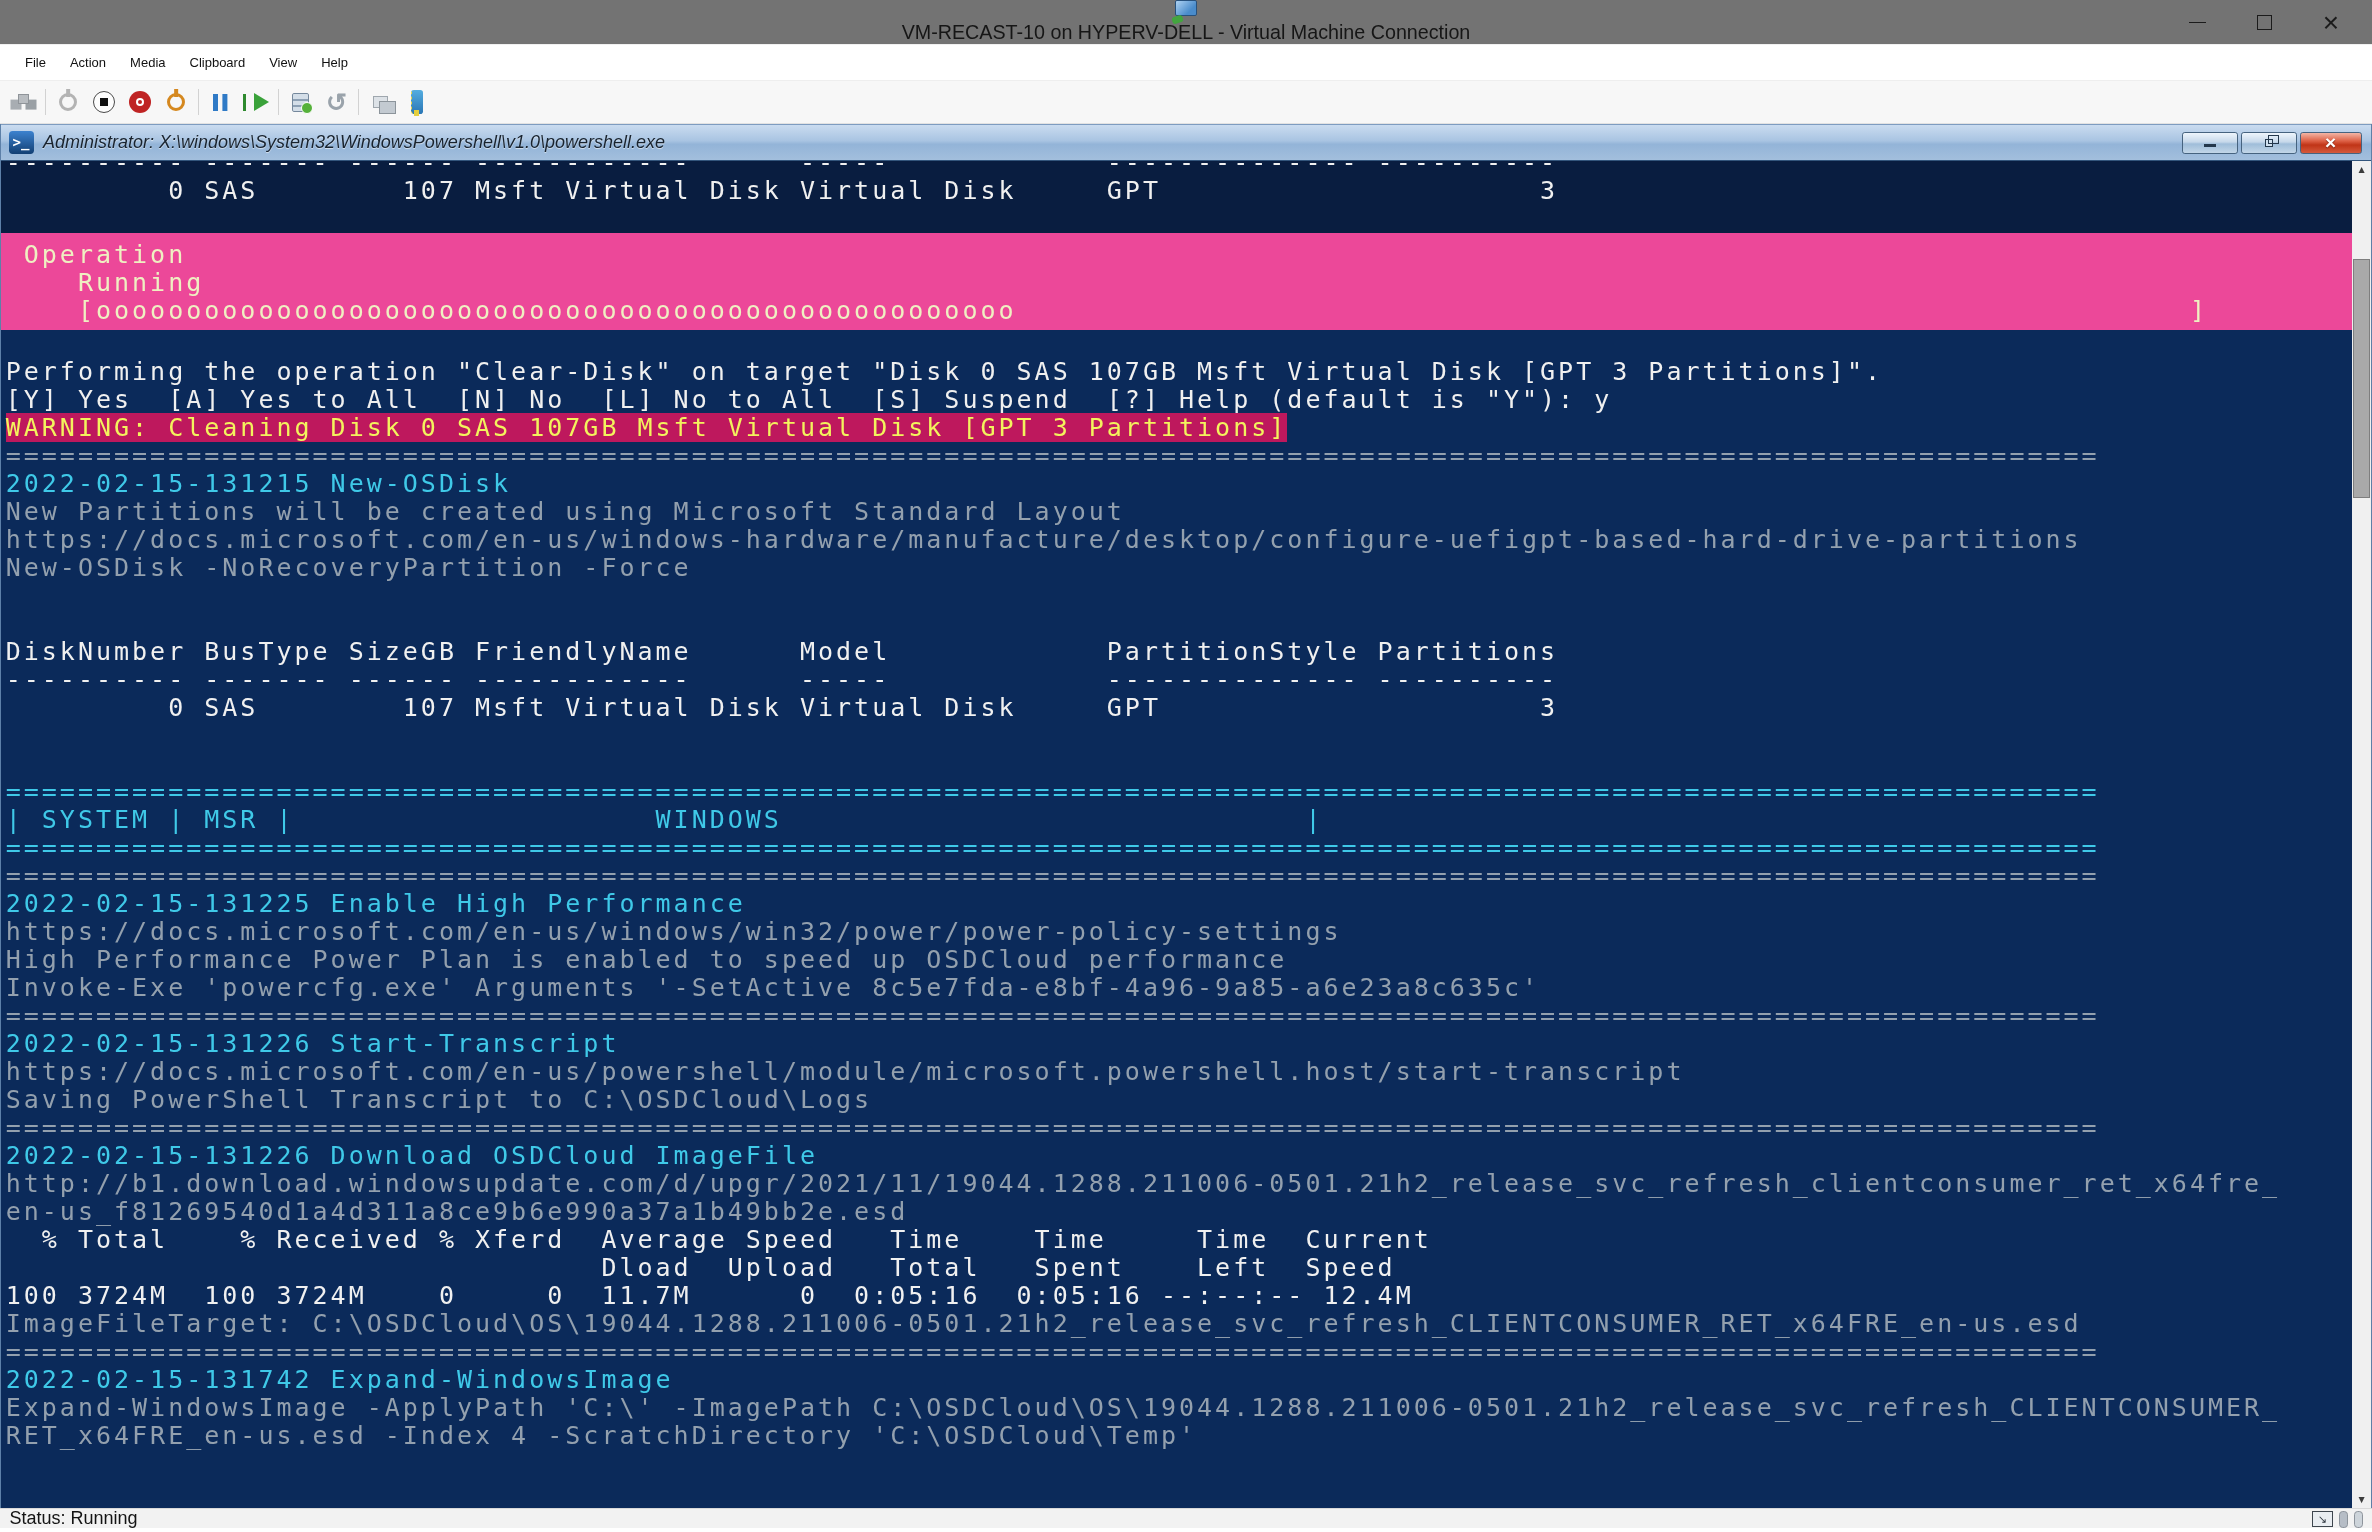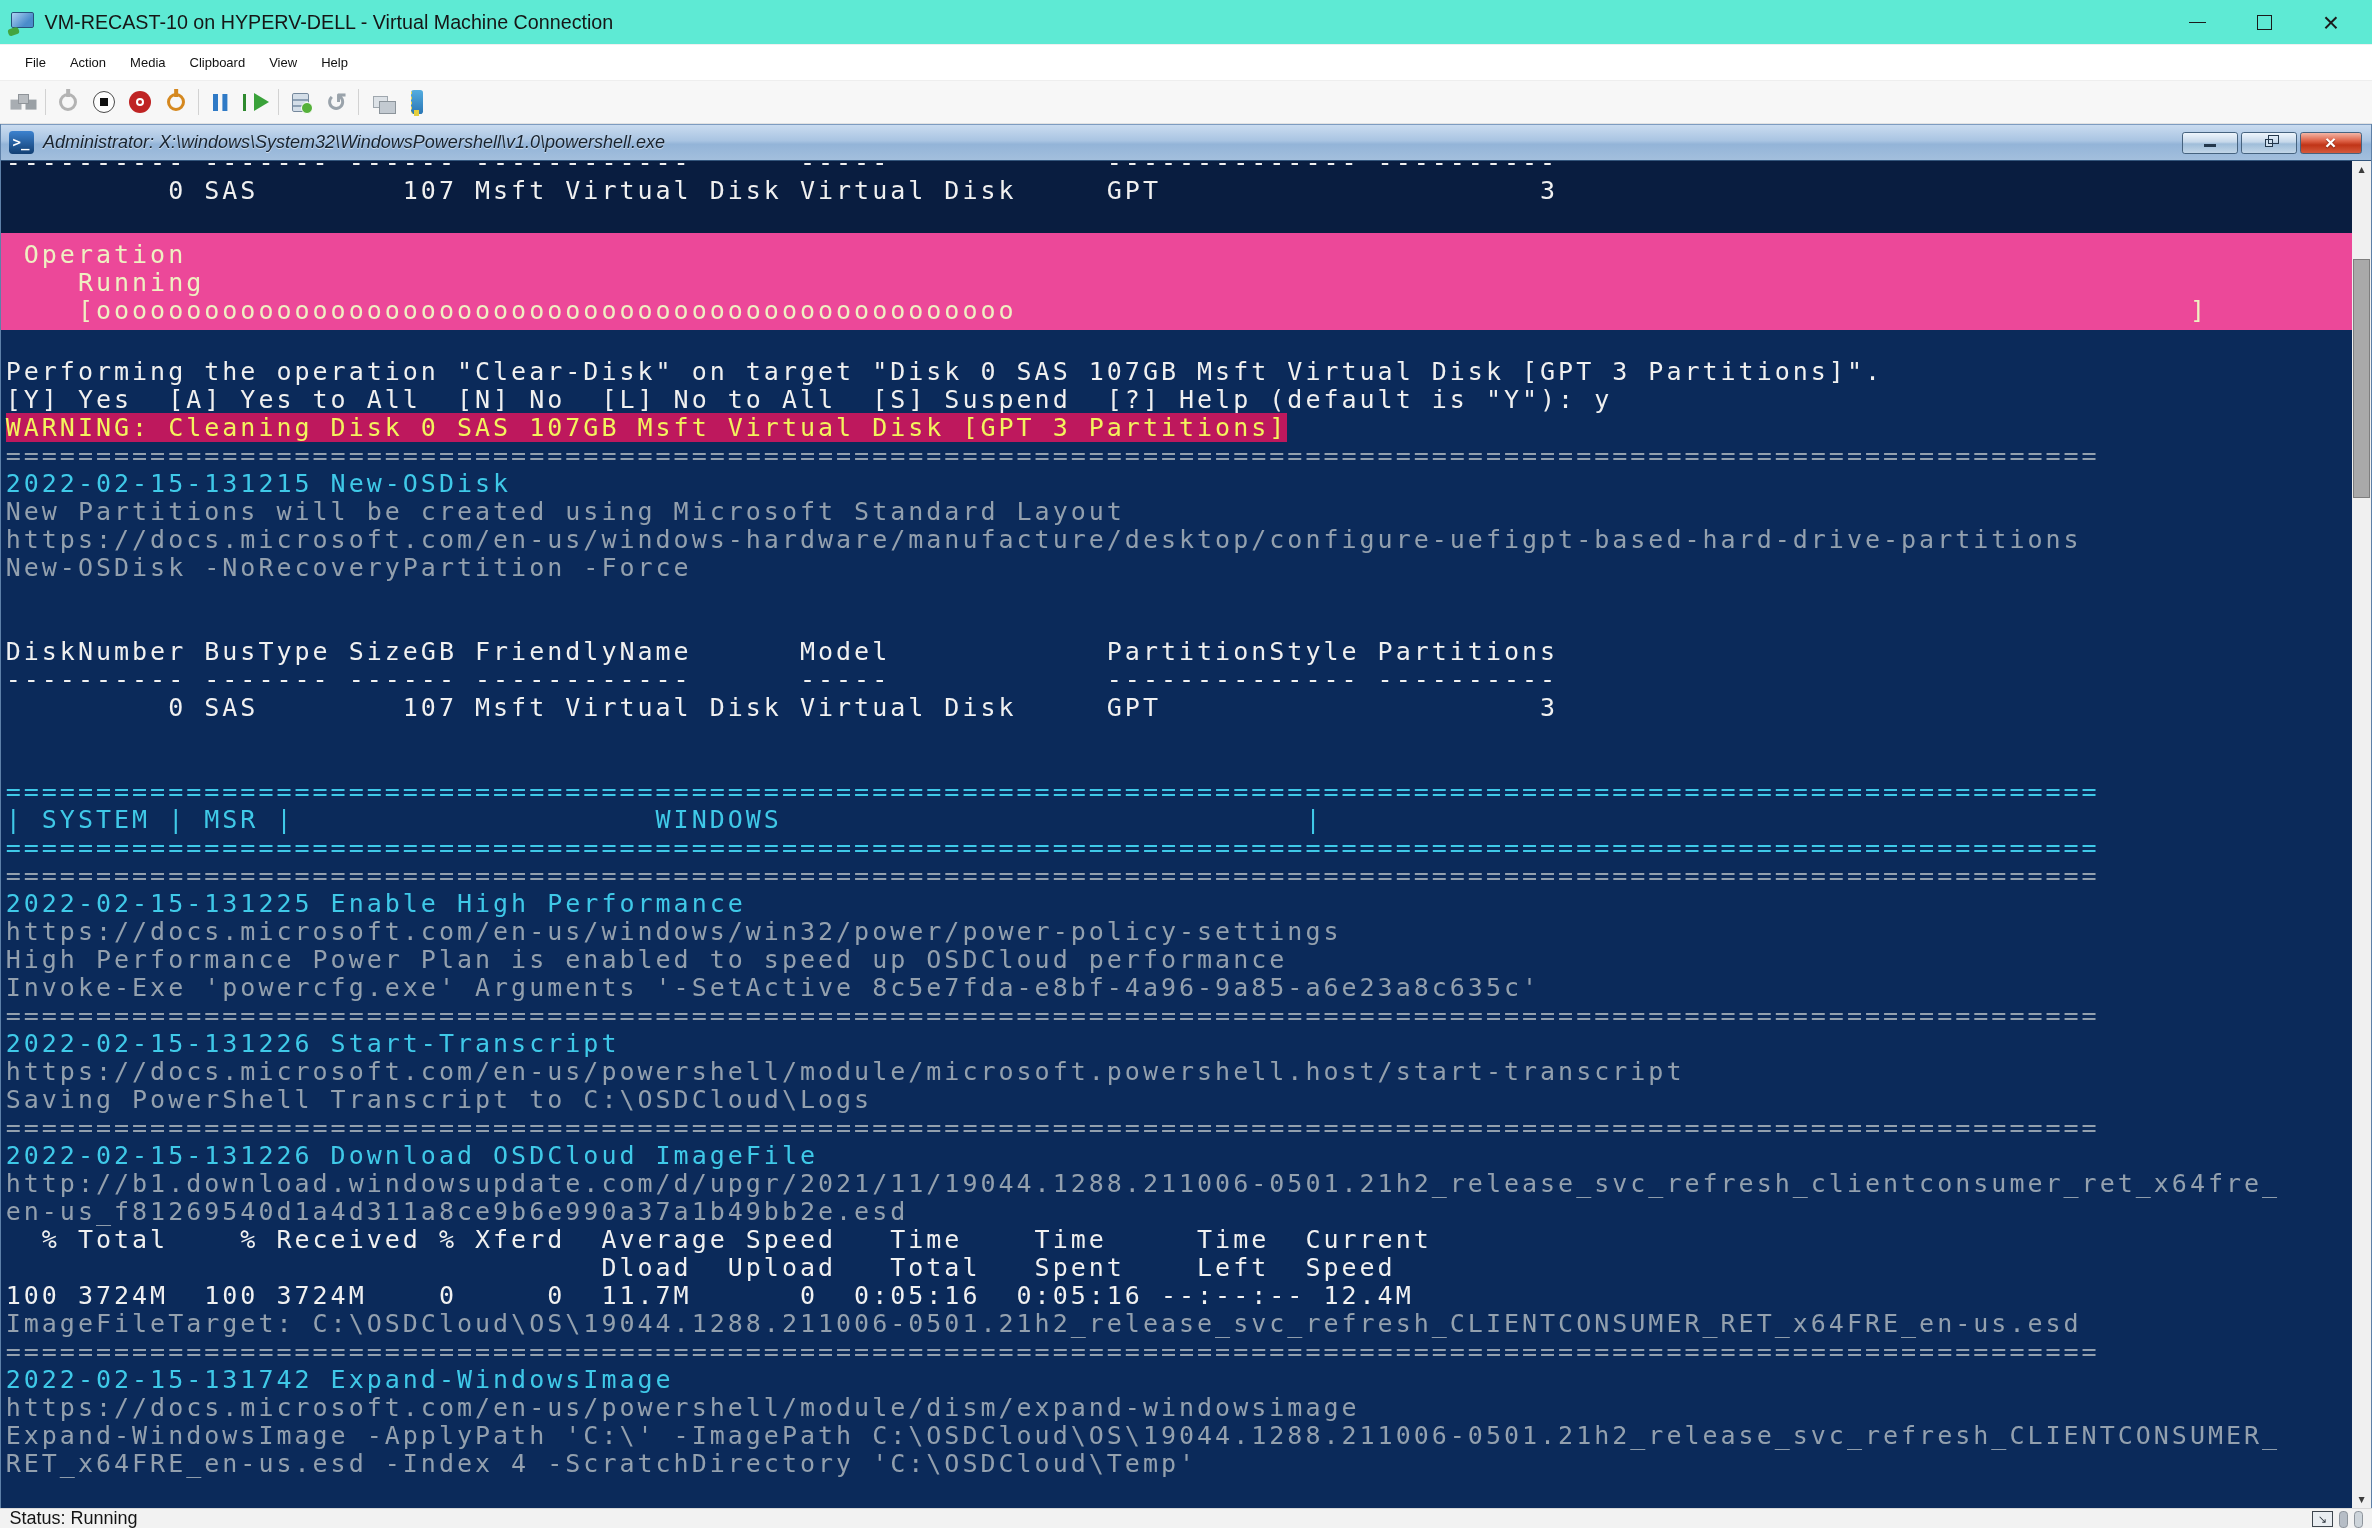--- a/index.html
+++ b/index.html
@@ -1,21 +1,21 @@
 <!DOCTYPE html>
 <html style="font-size:15px"><head>
 <meta charset="utf-8">
 <style>
   * { margin:0; padding:0; box-sizing:border-box; }
   html,body { width:2372px; height:1533px; overflow:hidden; background:#fff;
               font-family:"Liberation Sans", sans-serif; }
 
   
-  .titlebar { height:45px; background:#5eead4; display:flex; align-items:center; position:relative;
-              border-bottom:0.9px solid #f0f0f0; }
+  .titlebar { height:45px; background:#737373; display:flex; align-items:center; position:relative;
+              border-bottom:0.9px solid #f0f0f0;flex-direction:column; }
   .hv-icon { width:24px; height:20.6px; position:relative; margin:0 9.4px 0 11.2px; }
   .hv-screen { width:22.5px; height:16px; background:linear-gradient(135deg,#aed2f2 0%,#4a8ccb 70%);
                border:1.9px solid #27517c; border-radius:1.9px; }
   .hv-cable { position:absolute; left:-2.8px; bottom:-1.9px; width:11.2px; height:6.6px;
               background:#43a53f; border-radius:2.8px; transform:rotate(-18deg); }
   .win-title { font-size:19.7px; color:#161616; }
   .cap-btns { position:absolute; right:7.5px; top:0; height:45px; display:flex; }
   .cap-btn { width:67px; height:45px; display:flex; align-items:center; justify-content:center; cursor:default; }
   .glyph-min { width:17px; height:1.9px; background:#1b1b1b; }
   .glyph-max { width:15px; height:15px; border:1.9px solid #1b1b1b; }
@@ -253,21 +253,20 @@
           <div class="cline c-g"><span>====================================================================================================================</span></div>
           <div class="cline c-c"><span>2022-02-15-131226 Download OSDCloud ImageFile</span></div>
           <div class="cline c-g"><span>http://b1.download.windowsupdate.com/d/upgr/2021/11/19044.1288.211006-0501.21h2_release_svc_refresh_clientconsumer_ret_x64fre_</span></div>
           <div class="cline c-g"><span>en-us_f81269540d1a4d311a8ce9b6e990a37a1b49bb2e.esd</span></div>
           <div class="cline c-w"><span>  % Total    % Received % Xferd  Average Speed   Time    Time     Time  Current</span></div>
           <div class="cline c-w"><span>                                 Dload  Upload   Total   Spent    Left  Speed</span></div>
           <div class="cline c-w"><span>100 3724M  100 3724M    0     0  11.7M      0  0:05:16  0:05:16 --:--:-- 12.4M</span></div>
           <div class="cline c-g"><span>ImageFileTarget: C:\OSDCloud\OS\19044.1288.211006-0501.21h2_release_svc_refresh_CLIENTCONSUMER_RET_x64FRE_en-us.esd</span></div>
           <div class="cline c-g"><span>====================================================================================================================</span></div>
           <div class="cline c-c"><span>2022-02-15-131742 Expand-WindowsImage</span></div>
-          <div class="cline c-g"><span>https://docs.microsoft.com/en-us/powershell/module/dism/expand-windowsimage</span></div>
           <div class="cline c-g"><span>Expand-WindowsImage -ApplyPath 'C:\' -ImagePath C:\OSDCloud\OS\19044.1288.211006-0501.21h2_release_svc_refresh_CLIENTCONSUMER_</span></div>
           <div class="cline c-g"><span>RET_x64FRE_en-us.esd -Index 4 -ScratchDirectory 'C:\OSDCloud\Temp'</span></div>
         </div>
     </div>
     <div class="vscroll">
       <div class="varrow">▲</div>
       <div class="vthumb"></div>
       <div class="varrow down">▼</div>
     </div>
   </div>

